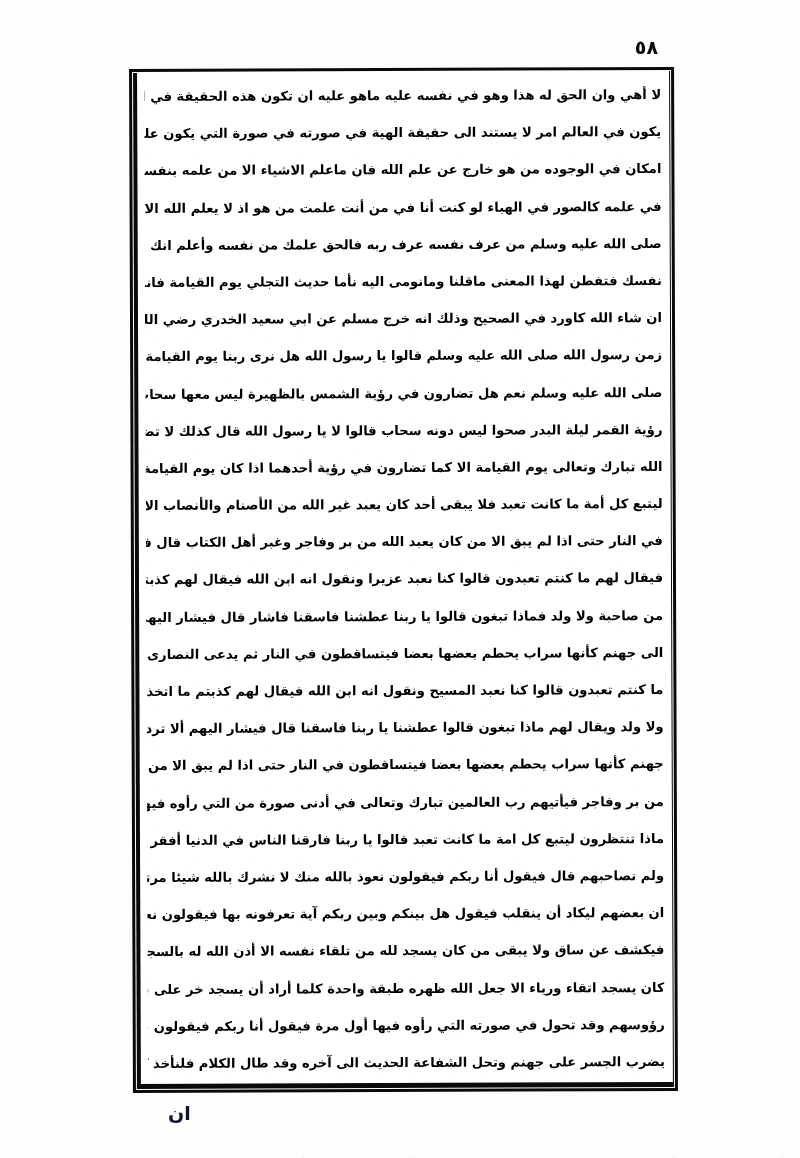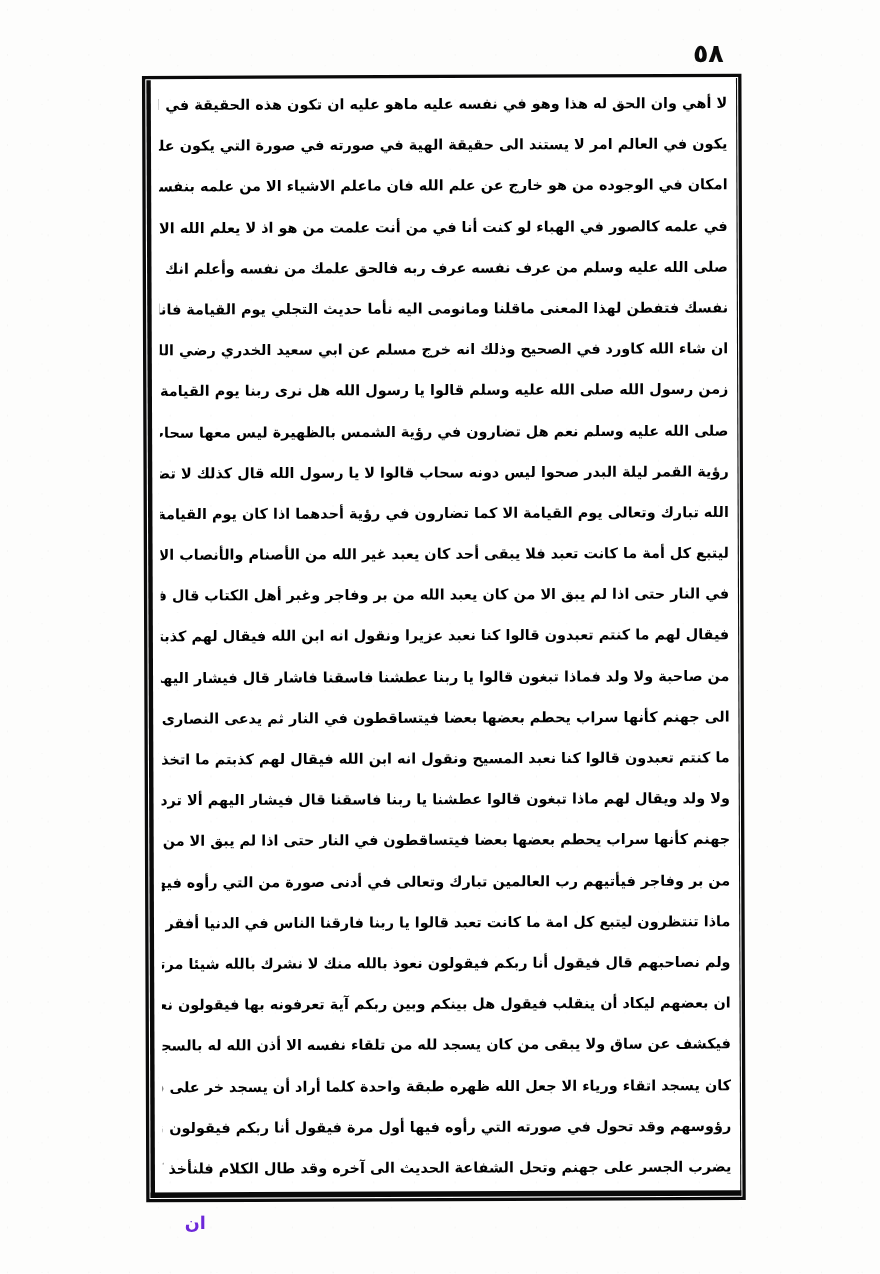--- a/index.html
+++ b/index.html
@@ -22,21 +22,21 @@
     inset: 0;
     background: #fdfdfc;
   }
 
   
   #folio-number {
     position: absolute;
     top: 38px;
     right: 142px;
     font-family: "DejaVu Sans", sans-serif;
-    font-size: 23px;
+    font-size: 19px;
     font-weight: 700;
     color: #0b0b0b;
     letter-spacing: 1px;
     direction: rtl;
     line-height: 1;
   }
 
   
   #text-frame {
     position: absolute;
@@ -93,23 +93,23 @@
     width: 100%;
   }
 
   
   #catchword {
     position: absolute;
     left: 168px;
     top: 1102px;
     direction: rtl;
     font-family: "DejaVu Sans", sans-serif;
-    font-size: 16px;
+    font-size: 19px;
     font-weight: 700;
-    color: #6d28d9;
+    color: #0f172a;
   }
 
   
   #speckle {
     position: absolute;
     inset: 0;
     pointer-events: none;
     opacity: 0.045;
     background-image:
       radial-gradient(circle at 18% 22%, #555 0.6px, transparent 0.8px),

